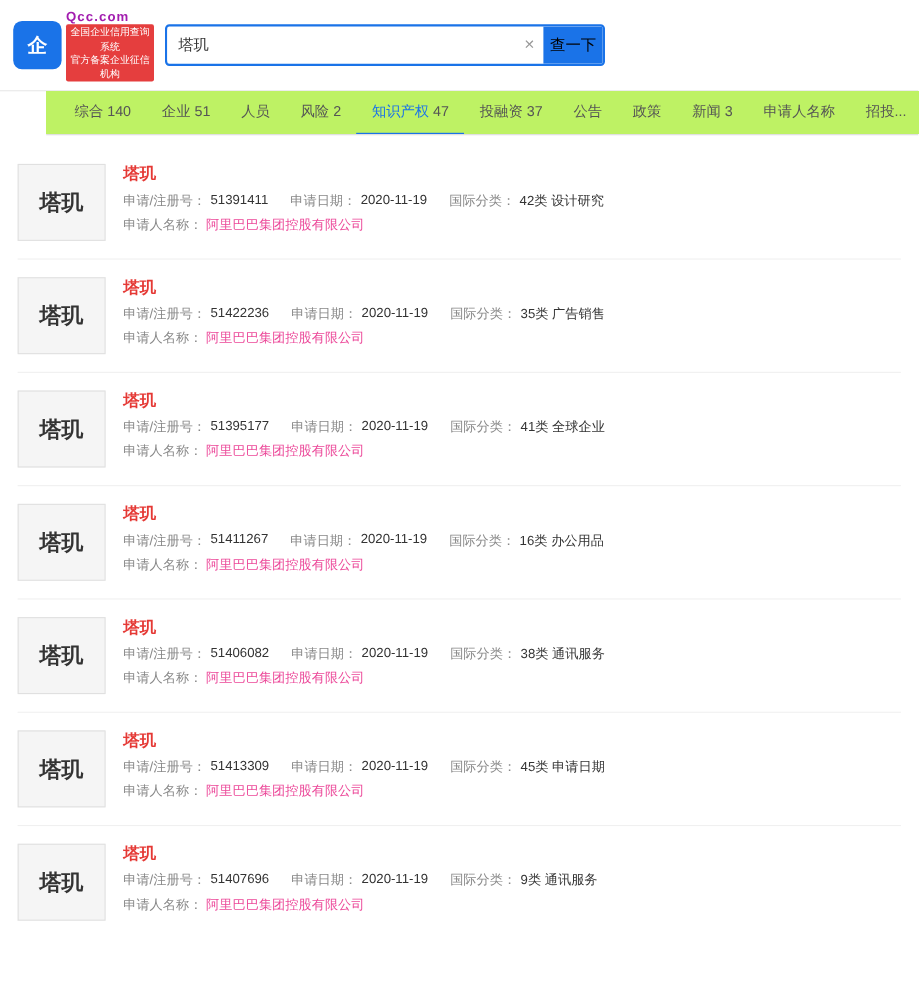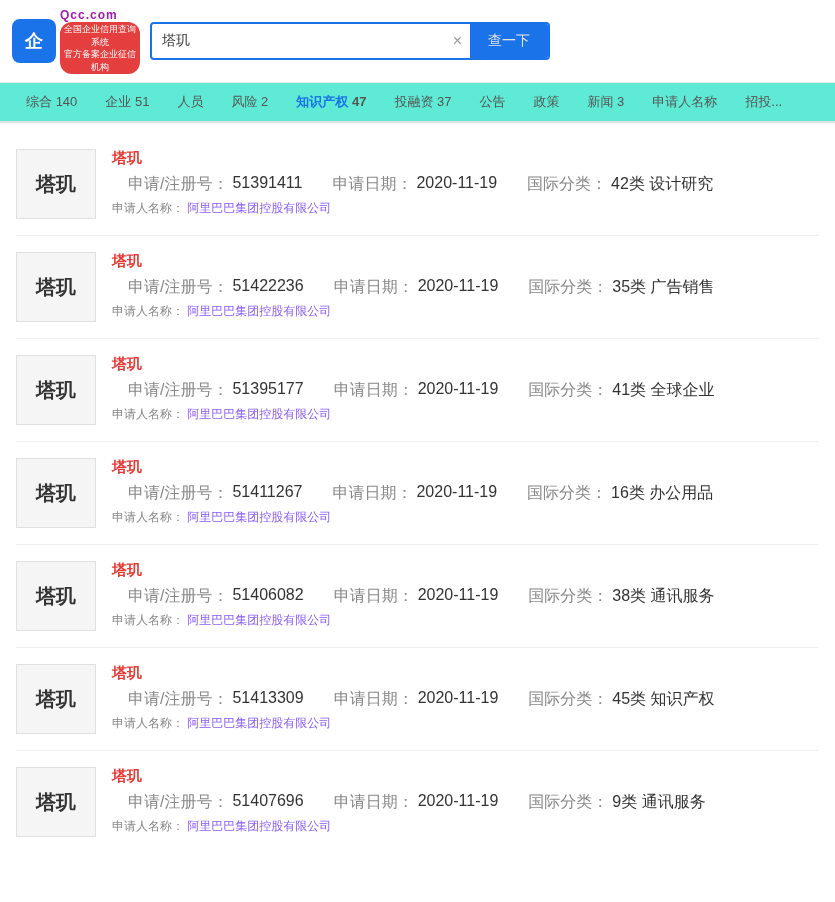--- a/index.html
+++ b/index.html
@@ -5,48 +5,48 @@
     * { box-sizing: border-box; margin: 0; padding: 0; }
     body { font-family: Arial, "Microsoft YaHei", sans-serif; font-size: 13px; color: #333; background: #fff; width: 835px; }
 
     
     .header { display: flex; align-items: center; padding: 8px 12px; background: #fff; border-bottom: 1px solid #e8e8e8; gap: 10px; }
     .logo-box { display: flex; align-items: center; gap: 0; }
     .logo-icon { width: 44px; height: 44px; background: #1a73e8; border-radius: 8px; display: flex; align-items: center; justify-content: center; position: relative; overflow: hidden; }
     .logo-icon-inner { color: #fff; font-size: 18px; font-weight: bold; }
     .logo-text-box { display: flex; flex-direction: column; margin-left: 4px; }
     .logo-qcc { font-size: 12px; color: #a21caf; font-weight: bold; letter-spacing: 1px; }
-    .logo-slogan { background: #e53e3e; color: #fff; font-size: 9px; padding: 1px 3px; border-radius: 12px; line-height: 1.4; text-align: center; max-width: 80px; }
+    .logo-slogan { background: #e53e3e; color: #fff; font-size: 9px; padding: 1px 3px; border-radius: 2px; line-height: 1.4; text-align: center; max-width: 80px; }
     .search-bar { flex: 1; display: flex; align-items: center; border: 2px solid #1a73e8; border-radius: 4px; overflow: hidden; max-width: 400px; }
     .search-input { flex: 1; border: none; outline: none; padding: 6px 10px; font-size: 14px; color: #333; }
     .search-clear { padding: 4px 8px; color: #999; cursor: pointer; font-size: 16px; }
-    .search-btn { background: #1a73e8; color: #e5e5e5; border: none; padding: 8px 18px; font-size: 14px; cursor: pointer; white-space: nowrap; }
-
-    
-    .nav-tabs { display: flex; align-items: center; padding: 0 12px; border-bottom: 2px solid #e0e0e0; background: #5eead4; gap: 0; overflow-x: auto; }
+    .search-btn { background: #1a73e8; color: #000000; border: none; padding: 8px 6px; font-size: 14px; cursor: pointer; white-space: nowrap; }
+
+    
+    .nav-tabs { display: flex; align-items: center; padding: 0 12px; border-bottom: 2px solid #e0e0e0; background: #bef264; gap: 0; overflow-x: auto; margin-left: 42px; }
     .nav-tab { padding: 10px 14px; font-size: 13px; color: #555; cursor: pointer; white-space: nowrap; position: relative; text-decoration: none; }
     .nav-tab .count { color: #555; }
-    .nav-tab.active { color: #1a73e8; font-weight: bold; }
+    .nav-tab.active { color: #1a73e8; font-weight: normal; }
     .nav-tab.active::after { content: ''; position: absolute; bottom: -2px; left: 0; right: 0; height: 2px; background: #1a73e8; }
 
     
     .content { padding: 10px 16px; }
 
     
     .result-item { display: flex; align-items: flex-start; padding: 16px 0; border-bottom: 1px solid #f0f0f0; gap: 16px; }
     .result-item:last-child { border-bottom: none; }
     .trademark-logo { width: 80px; height: 70px; background: #f5f5f5; border: 1px solid #e0e0e0; display: flex; align-items: center; justify-content: center; font-size: 20px; font-weight: bold; color: #333; flex-shrink: 0; }
     .result-info { flex: 1; }
     .result-title { color: #e53935; font-size: 15px; font-weight: bold; margin-bottom: 6px; cursor: pointer; }
-    .result-meta { display: flex; align-items: center; gap: 30px; font-size: 16px; color: #555; margin-bottom: 5px; flex-wrap: wrap; margin-left: 16px; }
+    .result-meta { display: flex; align-items: center; gap: 20px; font-size: 12px; color: #555; margin-bottom: 5px; flex-wrap: wrap; }
     .meta-item { display: flex; gap: 4px; }
     .meta-label { color: #888; }
     .meta-value { color: #333; }
     .applicant-row { font-size: 12px; color: #888; }
-    .applicant-link { color: #8b5cf6; text-decoration: none; cursor: pointer; }
+    .applicant-link { color: #ec4899; text-decoration: none; cursor: pointer; }
   </style>
 </head>
 <body>
 
 <div class="header">
   <div class="logo-box">
     <div class="logo-icon">
       <span class="logo-icon-inner">企</span>
     </div>
     <div class="logo-text-box">
@@ -207,21 +207,21 @@
         <span class="meta-item">
           <span class="meta-label">申请/注册号：</span>
           <span class="meta-value">51413309</span>
         </span>
         <span class="meta-item">
           <span class="meta-label">申请日期：</span>
           <span class="meta-value">2020-11-19</span>
         </span>
         <span class="meta-item">
           <span class="meta-label">国际分类：</span>
-          <span class="meta-value">45类 知识产权</span>
+          <span class="meta-value">45类 申请日期</span>
         </span>
       </div>
       <div class="applicant-row">
         <span>申请人名称：</span>
         <a class="applicant-link">阿里巴巴集团控股有限公司</a>
       </div>
     </div>
   </div>
     <div class="result-item">
     <div class="trademark-logo">塔玑</div>

